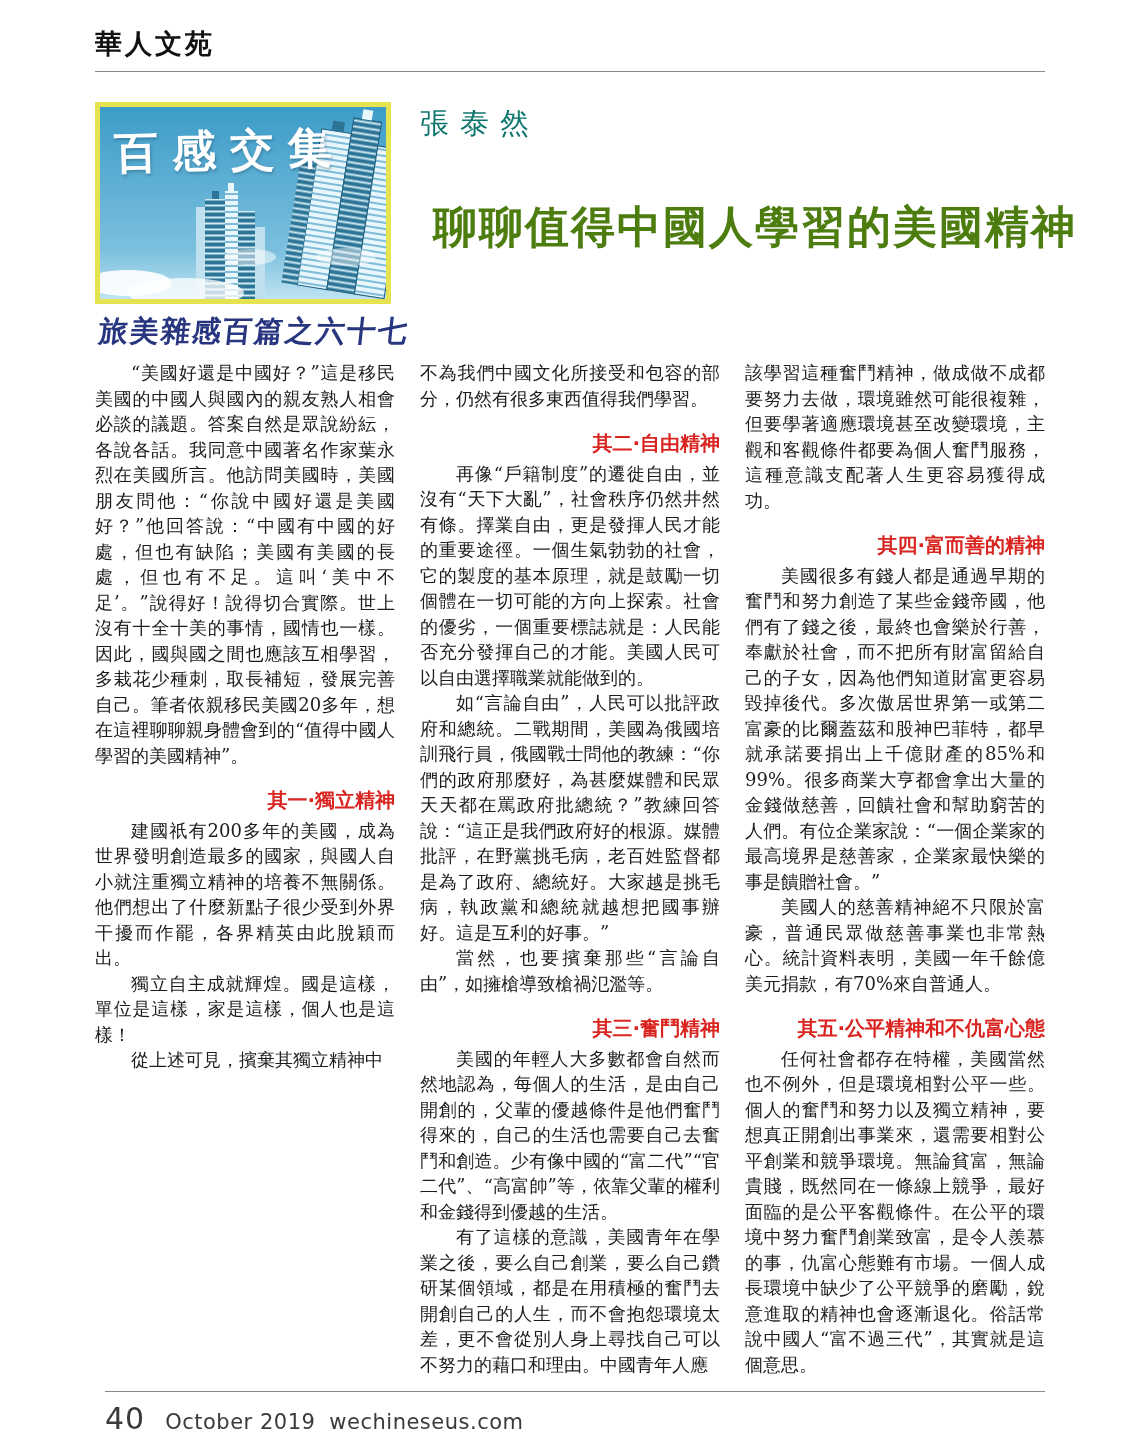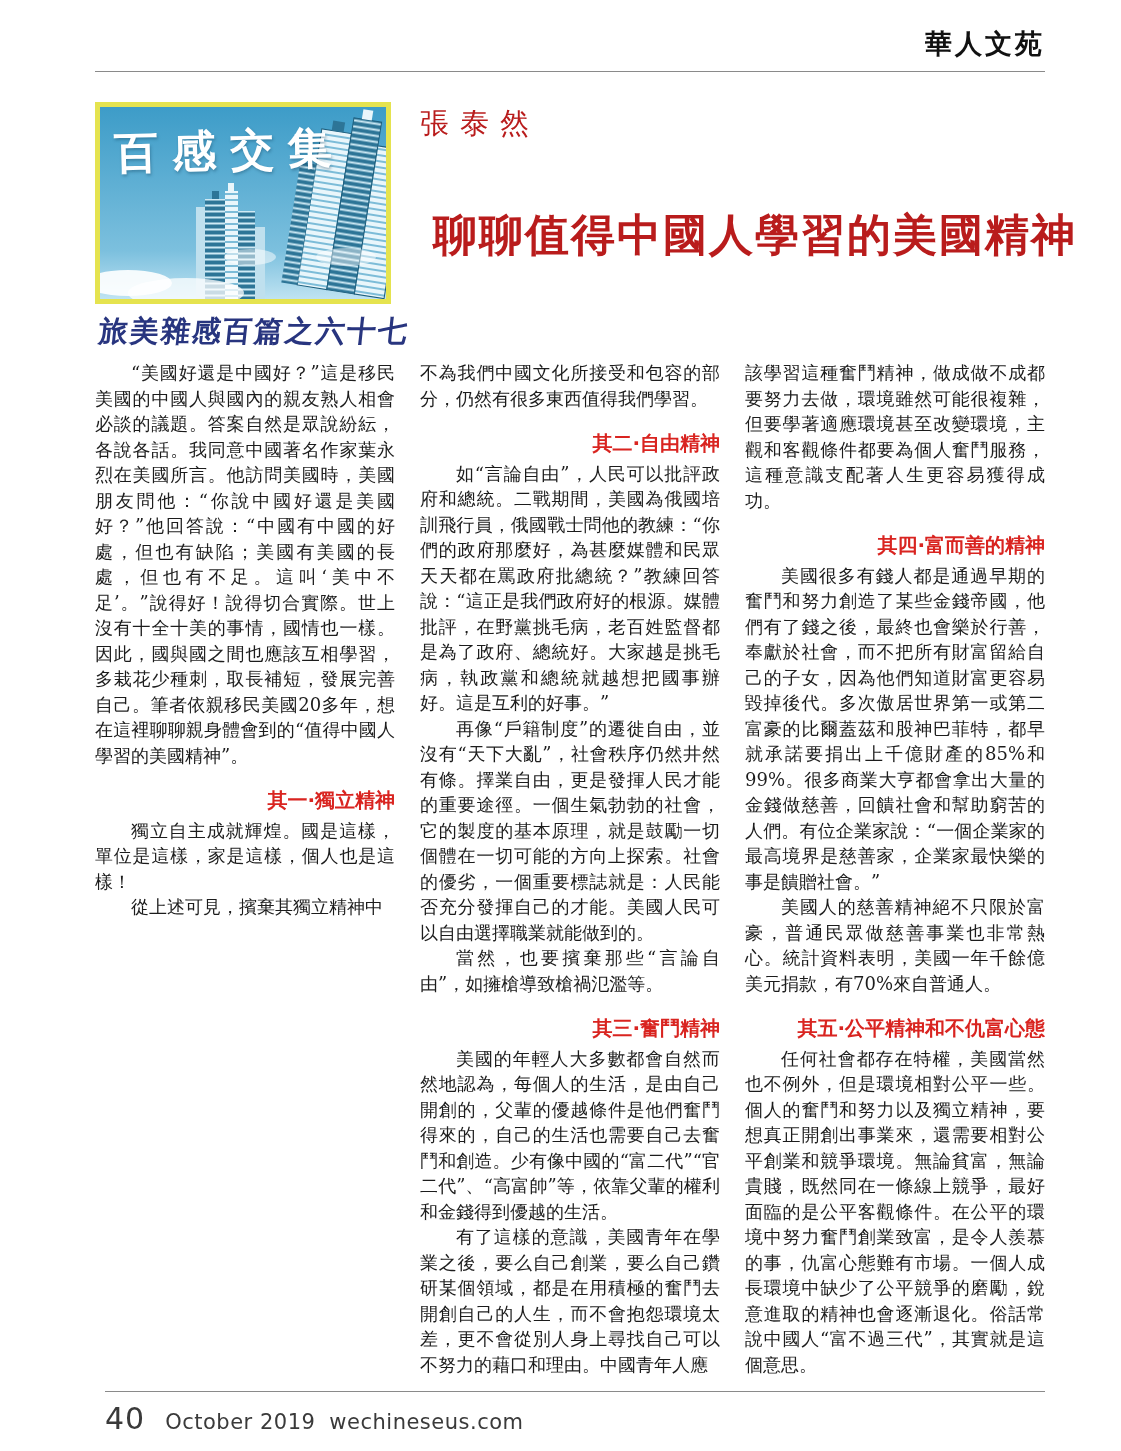--- a/index.html
+++ b/index.html
@@ -4,21 +4,21 @@
 <style>
   * { margin:0; padding:0; box-sizing:border-box; }
   html,body { background:#ffffff; }
   body {
     width:1121px; height:1451px; position:relative; overflow:hidden;
     font-family:"DejaVu Serif","Liberation Serif",serif; color:#1c1c1c;
   }
   .page { position:absolute; inset:0; padding:26px 76px 0 95px; }
 
   
-  .kicker { font-size:27px; font-weight:bold; letter-spacing:3px; color:#111;text-align:right; }
+  .kicker { font-size:27px; font-weight:bold; letter-spacing:3px; color:#111; }
   .header-rule { border:none; border-top:1.5px solid #8a8a8a; margin-top:9px; }
 
   
   .masthead { position:relative; height:248px; margin-top:30px; }
   .photo {
     position:absolute; left:0; top:0; width:296px; height:202px;
     border:5px solid #e5e34f; background:#3d9cc8;
   }
   .photo svg { display:block; width:100%; height:100%; }
   .calligraphy {
@@ -27,26 +27,26 @@
     font-family:"DejaVu Serif","Liberation Serif",serif;
     text-shadow:1px 2px 3px rgba(15,60,90,.35); transform:rotate(-1.5deg);
     white-space:nowrap;
   }
   .series {
     position:absolute; left:4px; top:210px; display:inline-block;
     color:#28357f; font-size:29px; font-weight:bold; letter-spacing:2px;
     transform:skewX(-6deg);
   }
   .author {
-    position:absolute; left:325px; top:2px; font-size:29px; letter-spacing:11px; color:#b91c1c;
+    position:absolute; left:325px; top:2px; font-size:29px; letter-spacing:11px; color:#0f766e;
     font-weight:normal;
   }
   .title {
-    position:absolute; left:338px; top:104px; font-size:44px; font-weight:900;
-    color:#b91c1c; letter-spacing:2px; white-space:nowrap;
+    position:absolute; left:338px; top:96px; font-size:44px; font-weight:900;
+    color:#4d7c0f; letter-spacing:2px; white-space:nowrap;
   }
 
   
   .columns { display:flex; gap:25px; margin-top:10px; height:1040px; overflow:hidden; }
   .col { width:300px; flex:0 0 300px; text-align:justify; font-size:18px; line-height:25.5px; }
   .col p { text-indent:2em; }
   .col p.cont { text-indent:0; }
   .subhead {
     color:#d92420; font-size:20px; font-weight:bold; text-indent:1.7em;
     margin:20px 0 4px 0; font-family:"DejaVu Sans","Liberation Sans",sans-serif;
@@ -122,28 +122,29 @@
     </div>
     <div class="series">旅美雜感百篇之六十七</div>
     <div class="author">張泰然</div>
     <h1 class="title">聊聊值得中國人學習的美國精神</h1>
   </div>
 
   <main class="columns">
     <div class="col">
       <p>“美國好還是中國好？”這是移民美國的中國人與國內的親友熟人相會必談的議題。答案自然是眾說紛紜，各說各話。我同意中國著名作家葉永烈在美國所言。他訪問美國時，美國朋友問他：“你說中國好還是美國好？”他回答說：“中國有中國的好處，但也有缺陷；美國有美國的長處，但也有不足。這叫‘美中不足’。”說得好！說得切合實際。世上沒有十全十美的事情，國情也一樣。因此，國與國之間也應該互相學習，多栽花少種刺，取長補短，發展完善自己。筆者依親移民美國20多年，想在這裡聊聊親身體會到的“值得中國人學習的美國精神”。</p>
       <h3 class="subhead">其一·獨立精神</h3>
+      <p>建國祇有200多年的美國，成為世界發明創造最多的國家，與國人自小就注重獨立精神的培養不無關係。他們想出了什麼新點子很少受到外界干擾而作罷，各界精英由此脫穎而出。</p>
       <p>獨立自主成就輝煌。國是這樣，單位是這樣，家是這樣，個人也是這樣！</p>
       <p>從上述可見，擯棄其獨立精神中</p>
     </div>
     <div class="col">
       <p class="cont">不為我們中國文化所接受和包容的部分，仍然有很多東西值得我們學習。</p>
       <h3 class="subhead">其二·自由精神</h3>
+      <p>再像“戶籍制度”的遷徙自由，並沒有“天下大亂”，社會秩序仍然井然有條。擇業自由，更是發揮人民才能的重要途徑。一個生氣勃勃的社會，它的製度的基本原理，就是鼓勵一切個體在一切可能的方向上探索。社會的優劣，一個重要標誌就是：人民能否充分發揮自己的才能。美國人民可以自由選擇職業就能做到的。</p>
       <p>如“言論自由”，人民可以批評政府和總統。二戰期間，美國為俄國培訓飛行員，俄國戰士問他的教練：“你們的政府那麼好，為甚麼媒體和民眾天天都在罵政府批總統？”教練回答說：“這正是我們政府好的根源。媒體批評，在野黨挑毛病，老百姓監督都是為了政府、總統好。大家越是挑毛病，執政黨和總統就越想把國事辦好。這是互利的好事。”</p>
-      <p>再像“戶籍制度”的遷徙自由，並沒有“天下大亂”，社會秩序仍然井然有條。擇業自由，更是發揮人民才能的重要途徑。一個生氣勃勃的社會，它的製度的基本原理，就是鼓勵一切個體在一切可能的方向上探索。社會的優劣，一個重要標誌就是：人民能否充分發揮自己的才能。美國人民可以自由選擇職業就能做到的。</p>
       <p>當然，也要擯棄那些“言論自由”，如擁槍導致槍禍氾濫等。</p>
       <h3 class="subhead">其三·奮鬥精神</h3>
       <p>美國的年輕人大多數都會自然而然地認為，每個人的生活，是由自己開創的，父輩的優越條件是他們奮鬥得來的，自己的生活也需要自己去奮鬥和創造。少有像中國的“富二代”“官二代”、“高富帥”等，依靠父輩的權利和金錢得到優越的生活。</p>
       <p>有了這樣的意識，美國青年在學業之後，要么自己創業，要么自己鑽研某個領域，都是在用積極的奮鬥去開創自己的人生，而不會抱怨環境太差，更不會從別人身上尋找自己可以不努力的藉口和理由。中國青年人應</p>
     </div>
     <div class="col">
       <p class="cont">該學習這種奮鬥精神，做成做不成都要努力去做，環境雖然可能很複雜，但要學著適應環境甚至改變環境，主觀和客觀條件都要為個人奮鬥服務，這種意識支配著人生更容易獲得成功。</p>
       <h3 class="subhead">其四·富而善的精神</h3>
       <p>美國很多有錢人都是通過早期的奮鬥和努力創造了某些金錢帝國，他們有了錢之後，最終也會樂於行善，奉獻於社會，而不把所有財富留給自己的子女，因為他們知道財富更容易毀掉後代。多次傲居世界第一或第二富豪的比爾蓋茲和股神巴菲特，都早就承諾要捐出上千億財產的85%和99%。很多商業大亨都會拿出大量的金錢做慈善，回饋社會和幫助窮苦的人們。有位企業家說：“一個企業家的最高境界是慈善家，企業家最快樂的事是饋贈社會。”</p>
       <p>美國人的慈善精神絕不只限於富豪，普通民眾做慈善事業也非常熱心。統計資料表明，美國一年千餘億美元捐款，有70%來自普通人。</p>

